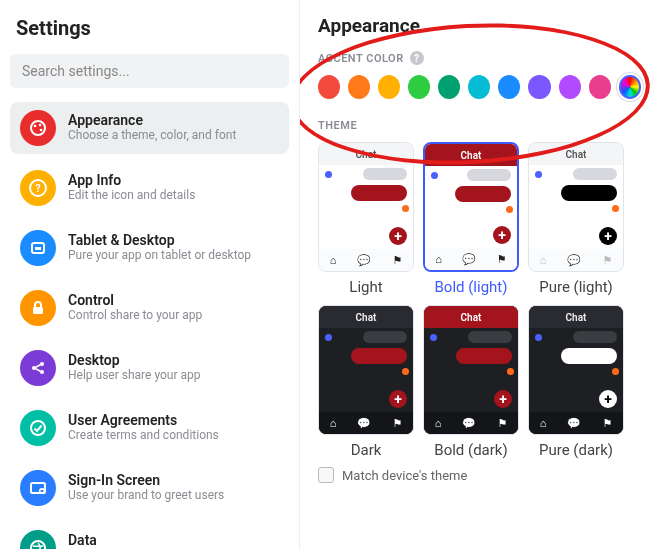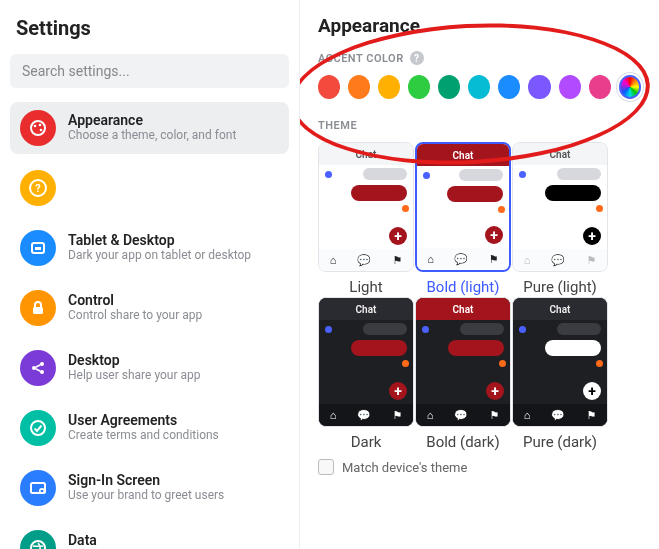--- a/index.html
+++ b/index.html
@@ -17,21 +17,21 @@
 
   .main{flex:1;height:100%;padding:14px 18px 0 18px;overflow:hidden;position:relative}
   .main h2{font-size:19px;font-weight:700;margin-bottom:14px;color:#222}
   .section-label{font-size:11px;letter-spacing:.5px;color:#8a8d93;font-weight:600;display:flex;align-items:center;gap:6px;margin-bottom:10px}
   .help{width:14px;height:14px;border-radius:50%;background:#c4c7cc;color:#fff;font-size:10px;display:flex;align-items:center;justify-content:center;font-weight:700}
 
   .swatches{display:flex;gap:8px;margin-bottom:20px}
   .sw{width:24px;height:24px;border-radius:50%;cursor:pointer}
   .sw.rainbow{background:conic-gradient(#ff0000,#ff8c00,#ffff00,#00c400,#00e0e0,#0060ff,#8a2be2,#ff00c8,#ff0000);border:2px solid #4a60ff;outline:1px solid #d8dce4;outline-offset:2px}
 
-  .themegrid{display:flex;flex-wrap:wrap;gap:1px}
+  .themegrid{display:flex;flex-wrap:wrap;gap:9px}
   .theme{width:96px;display:flex;flex-direction:column;align-items:center;cursor:pointer}
   .tcard{width:96px;height:130px;border-radius:8px;border:1px solid #e2e4e9;overflow:hidden;display:flex;flex-direction:column;position:relative}
   .theme.selected .tcard{border:2px solid #3d5bff}
   .tcap{font-size:15px;color:#444;margin-top:6px}
   .theme.selected .tcap{color:#3d5bff}
 
   .thead{height:22px;font-size:10px;font-weight:600;display:flex;align-items:center;justify-content:center}
   .tbody{flex:1;position:relative;padding:6px}
   .tfoot{height:22px;display:flex;align-items:center;justify-content:space-around}
   .tfoot span{font-size:11px}
@@ -64,31 +64,35 @@
           <div class="ss">Choose a theme, color, and font</div>
         </div>
       </div>
       <div class="sitem">
         <div class="sicon" style="background:#ffb000">
           <svg viewBox="0 0 18 18">
             <circle cx="9" cy="9" r="8" fill="none" stroke="#fff" stroke-width="2"></circle>
             <text x="9" y="13" text-anchor="middle" font-size="11" fill="#fff" font-weight="700">?</text>
           </svg>
         </div>
+        <div class="stxt">
+          <div class="st">App Info</div>
+          <div class="ss">Edit the icon and details</div>
+        </div>
       </div>
       <div class="sitem">
         <div class="sicon" style="background:#1a8cff">
           <svg viewBox="0 0 18 18">
             <rect x="3" y="4" width="12" height="10" rx="2" fill="none" stroke="#fff" stroke-width="2"></rect>
             <rect x="6" y="8" width="6" height="3" fill="#fff"></rect>
           </svg>
         </div>
         <div class="stxt">
           <div class="st">Tablet &amp; Desktop</div>
-          <div class="ss">Dark your app on tablet or desktop</div>
+          <div class="ss">Pure your app on tablet or desktop</div>
         </div>
       </div>
       <div class="sitem">
         <div class="sicon" style="background:#ff9500">
           <svg viewBox="0 0 18 18">
             <rect x="4" y="8" width="10" height="7" rx="1.5"></rect>
             <path d="M6 8 V6 a3 3 0 0 1 6 0 V8" fill="none" stroke="#fff" stroke-width="2"></path>
           </svg>
         </div>
         <div class="stxt">

